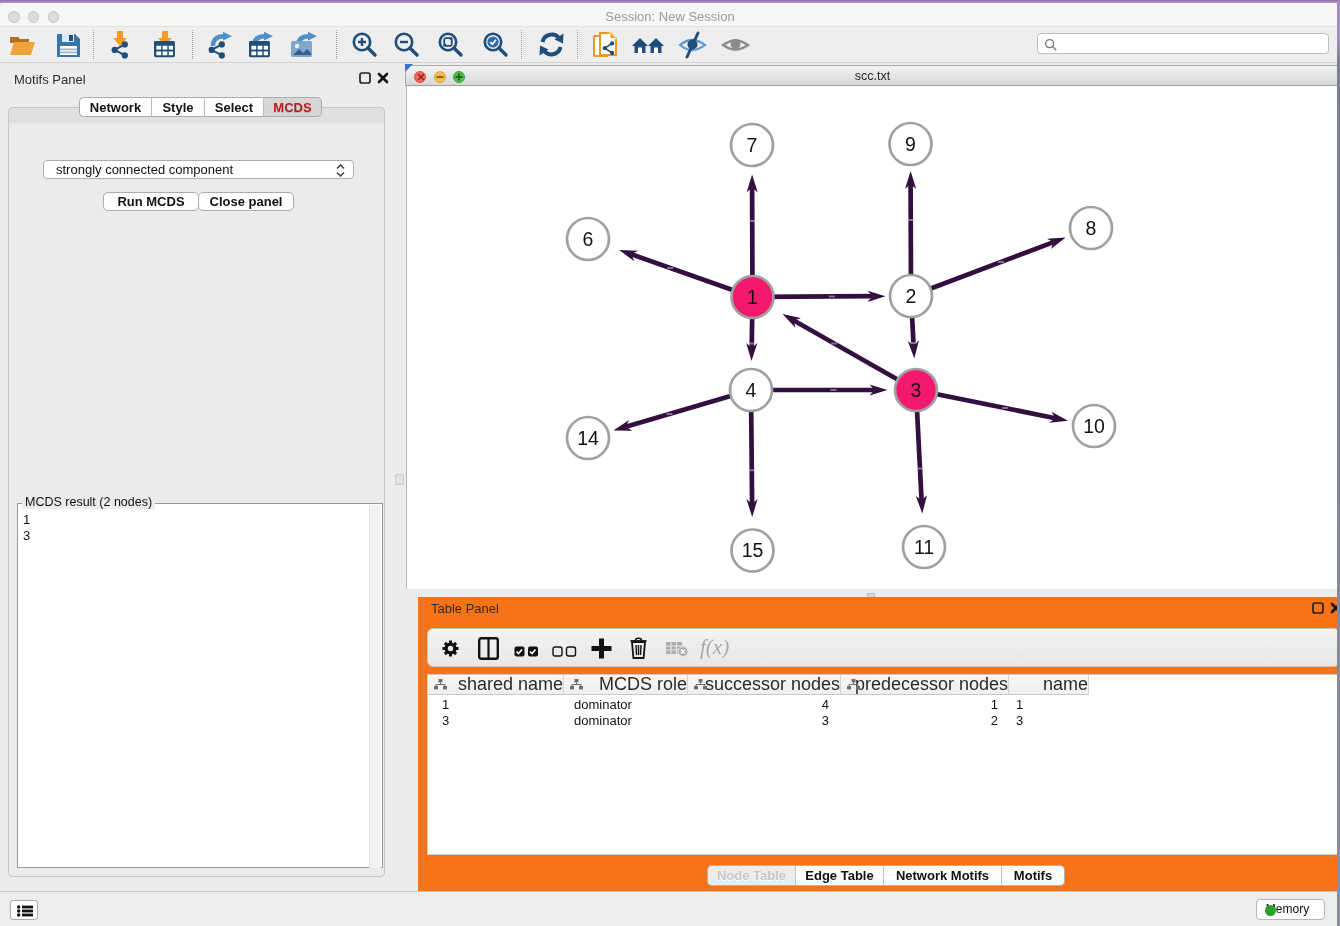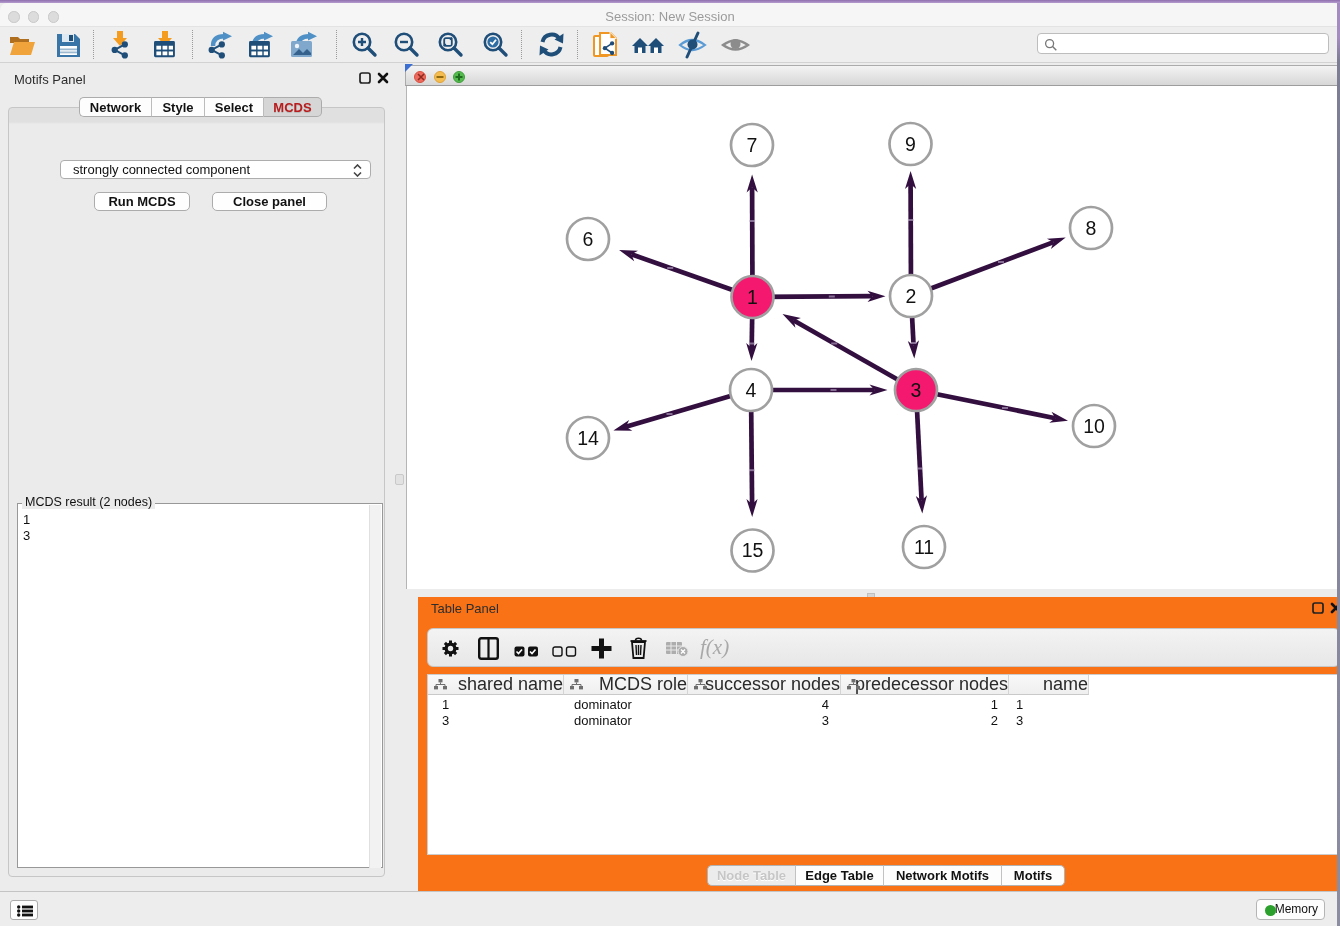--- a/index.html
+++ b/index.html
@@ -15,21 +15,21 @@
 #toolbar { left:0; top:27px; width:1340px; height:36px; background:#eeeeee; border-bottom:1px solid #d2d2d2; }
 .tsep { position:absolute; top:3px; height:29px; width:0; border-left:1px dotted #9a9a9a; }
 .ticon { position:absolute; top:4px; }
 #searchbox { left:1037px; top:6px; width:292px; height:21px; background:#fff; border:1px solid #bdbdbd; border-radius:4px; }
 
 #cpanel { left:0; top:63px; width:392px; height:828px; background:#ececec; }
 #cptitle { left:14px; top:9px; font-size:13px; color:#2d2d2d; }
 #tabpanel { left:8px; top:44px; width:377px; height:770px; border:1px solid #c6c6c6; border-radius:4px; background:linear-gradient(#e0e0e0 0px,#e0e0e0 14px,#ebebeb 16px,#ebebeb 100%); }
 .seg { position:absolute; top:0; height:20px; line-height:20px; text-align:center; font-size:13px; font-weight:bold; color:#111; background:#fdfdfd; border-top:1px solid #acacac; border-bottom:1px solid #acacac; }
 #optlabel { left:0; top:74px; width:392px; text-align:center; font-size:13px; color:#111; }
-#combo { left:60px; top:97px; width:311px; height:19px; background:#fff; border:1px solid #adadad; border-radius:4px; font-size:13px; color:#111; line-height:17px; padding-left:12px; }
+#combo { left:43px; top:97px; width:311px; height:19px; background:#fff; border:1px solid #adadad; border-radius:4px; font-size:13px; color:#111; line-height:17px; padding-left:12px; }
 .btn { position:absolute; top:129px; height:19px; background:#fefefe; border:1px solid #acacac; border-radius:5px; text-align:center; font-size:13px; font-weight:bold; color:#111; line-height:17px; }
 #mcdsbox { left:17px; top:440px; width:366px; height:365px; border:1px solid #989898; background:#fff; }
 #mcdslabel { left:22px; top:432px; background:#ebebeb; padding:0 3px; font-size:12.5px; color:#111; }
 #vsplit-grip { left:395px; top:474px; width:9px; height:11px; background:#e2e2e2; border:1px solid #c9c9c9; border-radius:2px; }
 
 #netpanel { left:405px; top:63px; width:935px; height:534px; background:#ececec; }
 #nettitle { left:0px; top:2px; width:935px; height:21px; background:linear-gradient(#f3f3f3,#d7d7d7); border:1px solid #ababab; border-bottom:1px solid #9d9d9d; }
 #netcanvas { left:1px; top:23px; width:933px; height:503px; background:#fff; border-left:1px solid #b5b5b5; }
 .mac { position:absolute; top:4.5px; width:12px; height:12px; border-radius:50%; }
 #hsplit-grip { left:462px; top:530px; width:8px; height:5px; background:#d6d6d6; border:1px solid #c0c0c0; }
@@ -37,21 +37,21 @@
 #tblpanel { left:418px; top:597px; width:935px; height:294px; background:#f97316; }
 #tbltitle { left:13px; top:4px; font-size:13px; color:#2d2d2d; }
 #tbltoolbar { left:9px; top:31px; width:913px; height:39px; background:linear-gradient(#f3f3f3,#e7e7e7); border:1px solid #c6c6c6; border-radius:6px; }
 #tblarea { left:9px; top:77px; width:913px; height:181px; background:#fff; border:1px solid #cccccc; }
 .hcell { position:absolute; top:0; height:20px; background:linear-gradient(#f8f8f8,#efefef); border-right:1px solid #d4d4d4; border-bottom:1px solid #c9c9c9; font-size:18px; color:#2a2a2a; text-align:right; line-height:19px; }
 .rcell { position:absolute; height:15.5px; font-size:13px; color:#111; line-height:15px; }
 .btab { position:absolute; top:0; height:21px; line-height:20px; text-align:center; font-size:13px; font-weight:bold; color:#111; background:#fdfdfd; border-top:1px solid #b2b2b2; border-bottom:1px solid #b2b2b2; }
 
 #statusbar { left:0; top:891px; width:1340px; height:35px; background:#ededed; border-top:1px solid #c4c4c4; }
 #listbtn { left:10px; top:8px; width:28px; height:20px; background:#fdfdfd; border:1px solid #ababab; border-radius:3px; }
-#membtn { left:1256px; top:7px; width:69px; height:21px; background:#fdfdfd; border:1px solid #b5b5b5; border-radius:4px; font-size:12px; color:#111; line-height:19px; text-align:right; padding-right:6px; font-family:"Liberation Sans",sans-serif; }
+#membtn { left:1256px; top:7px; width:69px; height:21px; background:#fdfdfd; border:1px solid #b5b5b5; border-radius:4px; font-size:12px; color:#111; line-height:19px; text-align:center; padding-right:6px; font-family:"Liberation Sans",sans-serif; }
 </style>
 </head>
 <body>
 <div class="abs" id="deskstrip"></div>
 <div class="abs" id="titlebar">
   <div class="tl" style="left:8px;"></div>
   <div class="tl" style="left:27.5px;"></div>
   <div class="tl" style="left:47.5px;"></div>
 </div>
 <div class="abs" id="titletext">Session: New Session</div>
@@ -209,22 +209,22 @@
   <div class="abs seg" style="left:79px; top:34px; width:72px; border-left:1px solid #acacac; border-radius:5px 0 0 5px;">Network</div>
   <div class="abs seg" style="left:151px; top:34px; width:53px; border-left:1px solid #bcbcbc;">Style</div>
   <div class="abs seg" style="left:204px; top:34px; width:59px; border-left:1px solid #bcbcbc;">Select</div>
   <div class="abs seg" style="left:263px; top:34px; width:59px; border-left:1px solid #bcbcbc; border-right:1px solid #acacac; border-radius:0 5px 5px 0; background:#d6d6d6; color:#b91c1c; text-shadow:0 1px 0 #bbb;">MCDS</div>
   <div class="abs" id="combo">strongly connected component
     <svg class="abs" style="right:8px; top:3px;" width="9" height="13" viewBox="0 0 9 13">
         <path d="M1 4.5 L4.5 1 L8 4.5" fill="none" stroke="#444" stroke-width="1.6"></path>
         <path d="M1 8.5 L4.5 12 L8 8.5" fill="none" stroke="#444" stroke-width="1.6"></path>
       </svg>
   </div>
-  <div class="abs btn" style="left:94px; width:96px;">Run MCDS</div>
-  <div class="abs btn" style="left:212px; width:115px;">Close panel</div>
+  <div class="abs btn" style="left:103px; width:96px;">Run MCDS</div>
+  <div class="abs btn" style="left:198px; width:96px;">Close panel</div>
   <div class="abs" id="mcdsbox">
     <div style="position:absolute; left:5px; top:8px; font-size:13px; color:#111; line-height:16px;">1<br>3</div>
     <div style="position:absolute; right:1px; top:1px; width:12px; height:363px; background:#f2f2f2; border-left:1px solid #e0e0e0;"></div>
   </div>
   <div class="abs" id="mcdslabel">MCDS result (2 nodes)</div>
 </div>
 <div class="abs" id="vsplit-grip"></div>
 
 <div class="abs" id="netpanel">
   <svg class="abs" style="left:0px; top:1px; z-index:5;" width="8" height="8" viewBox="0 0 8 8">
@@ -236,20 +236,21 @@
     <div class="mac" style="left:47px; background:#54bb4e; border:1px solid #3f9e3c;"></div>
     <svg class="abs" style="left:10.5px; top:7px;" width="8" height="8" viewBox="0 0 8 8">
         <path d="M1 1 L7 7 M7 1 L1 7" stroke="#8e2b1e" stroke-width="1.6"></path>
       </svg>
     <svg class="abs" style="left:30px; top:7px;" width="8" height="8" viewBox="0 0 8 8">
         <path d="M0.5 4 L7.5 4" stroke="#8f6a12" stroke-width="2"></path>
       </svg>
     <svg class="abs" style="left:49px; top:7px;" width="8" height="8" viewBox="0 0 8 8">
         <path d="M4 0.5 L4 7.5 M0.5 4 L7.5 4" stroke="#1d6c1d" stroke-width="2"></path>
       </svg>
+    <div style="position:absolute; left:0; top:3px; width:100%; text-align:center; font-size:12.5px; color:#2b2b2b;">scc.txt</div>
   </div>
   <div class="abs" id="netcanvas">
     <svg width="933" height="503" viewBox="0 0 933 503" font-family="Liberation Sans, sans-serif">
 <line x1="345.5" y1="211" x2="345.1" y2="101.5" stroke="#330f40" stroke-width="4.7"></line>
 <polygon points="345.1,88.5 350.8,106.5 345.1,101.5 339.6,106.5" fill="#330f40"></polygon>
 <line x1="345.5" y1="211" x2="224.4" y2="168.3" stroke="#330f40" stroke-width="4.7"></line>
 <polygon points="212.1,164.0 231.0,164.7 224.4,168.3 227.2,175.2" fill="#330f40"></polygon>
 <line x1="345.5" y1="211" x2="465.5" y2="210.2" stroke="#330f40" stroke-width="4.7"></line>
 <polygon points="478.5,210.2 460.5,215.9 465.5,210.2 460.5,204.7" fill="#330f40"></polygon>
 <line x1="345.5" y1="211" x2="344.7" y2="262.0" stroke="#330f40" stroke-width="4.7"></line>

